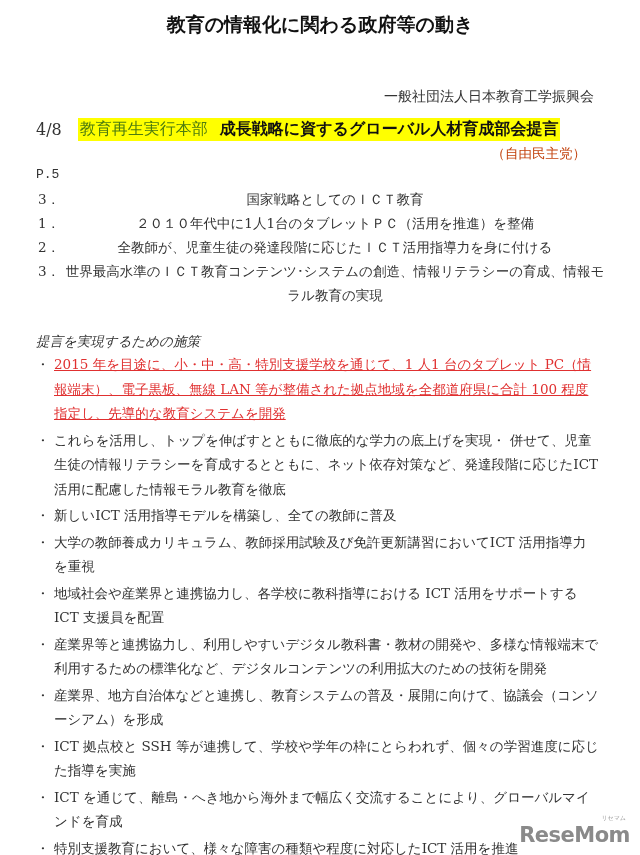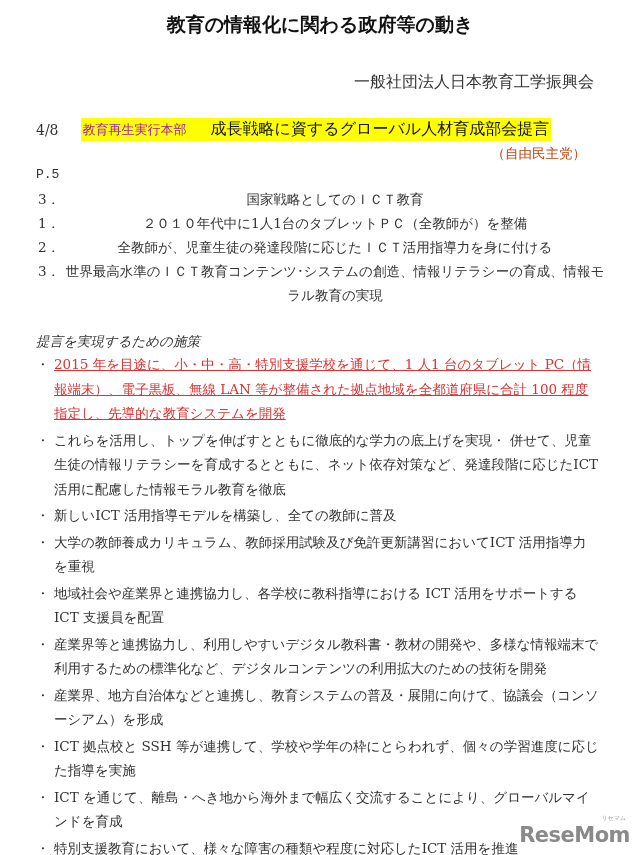--- a/index.html
+++ b/index.html
@@ -1,25 +1,25 @@
 <!DOCTYPE html>
 <html><head>
   <meta charset="utf-8">
   <style>
     html, body { margin: 0; padding: 0; background: #ffffff; }
     body { width: 640px; height: 855px; position: relative; overflow: hidden;
       font-family: "DejaVu Serif", "Liberation Serif", serif; color: #222; }
     .title { position: absolute; top: 12px; left: 0; width: 640px; text-align: center;
       font-family: "DejaVu Sans", "Liberation Sans", sans-serif; font-weight: bold; font-size: 19px; color: #111; }
-    .org { position: absolute; top: 72px; right: 46px; font-size: 16px; color: #333; font-family: Liberation Serif, serif; }
+    .org { position: absolute; top: 88px; right: 46px; font-size: 14px; color: #333; font-family: Liberation Serif, serif; }
     .headline { position: absolute; top: 118px; left: 36px; font-size: 14px; display: flex; align-items: center; }
-    .date { margin-right: 22px; color: #333; font-size: 14px; }
+    .date { margin-right: 16px; color: #333; font-size: 16px; }
     .hl { background: #ffff00; padding: 1px 2px; display: inline-flex; align-items: center; }
-    .hl-org { color: #a21caf; font-size: 13px; margin-right: 24px; }
-    .hl-title { font-family: "DejaVu Sans", "Liberation Sans", sans-serif; font-weight: normal; font-size: 16px; color: #111; text-align: center; }
+    .hl-org { color: #4d7c0f; font-size: 16px; margin-right: 12px; }
+    .hl-title { font-family: "DejaVu Sans", "Liberation Sans", sans-serif; font-weight: bold; font-size: 16px; color: #111; text-align: center; }
     .party { position: absolute; top: 145px; right: 54px; font-size: 13.5px; color: #c2410c; }
     .page { position: absolute; top: 167px; left: 36px; font-size: 13px; color: #333; font-family: Liberation Mono, monospace; }
     .plist { position: absolute; top: 187px; left: 38px; width: 570px; font-size: 13.5px; line-height: 24px; color: #333; }
     .plist .row { display: flex; }
     .plist .num { width: 24px; flex: none; }
     .plist .txt { flex: 1; text-align: center; }
     .measures-head { position: absolute; top: 333px; left: 36px; font-size: 13.5px; color: #333; font-style: italic; }
     .mlist { position: absolute; top: 352px; left: 36px; width: 564px; font-size: 13.5px; line-height: 24.5px; color: #333; }
     .mlist .row { display: flex; margin-bottom: 2px; }
     .mlist .bullet { width: 18px; flex: none; text-align: left; }
@@ -47,21 +47,21 @@
 
 <div class="page">P.5</div>
 
 <div class="plist">
   <div class="row">
     <span class="num">3．</span>
     <span class="txt">国家戦略としてのＩＣＴ教育</span>
   </div>
   <div class="row">
     <span class="num">1．</span>
-    <span class="txt">２０１０年代中に1人1台のタブレットＰＣ（全教師が）を整備</span>
+    <span class="txt">２０１０年代中に1人1台のタブレットＰＣ（活用を推進）を整備</span>
   </div>
   <div class="row">
     <span class="num">2．</span>
     <span class="txt">全教師が、児童生徒の発達段階に応じたＩＣＴ活用指導力を身に付ける</span>
   </div>
   <div class="row">
     <span class="num">3．</span>
     <span class="txt">世界最高水準のＩＣＴ教育コンテンツ･システムの創造、情報リテラシーの育成、情報モラル教育の実現</span>
   </div>
 </div>

